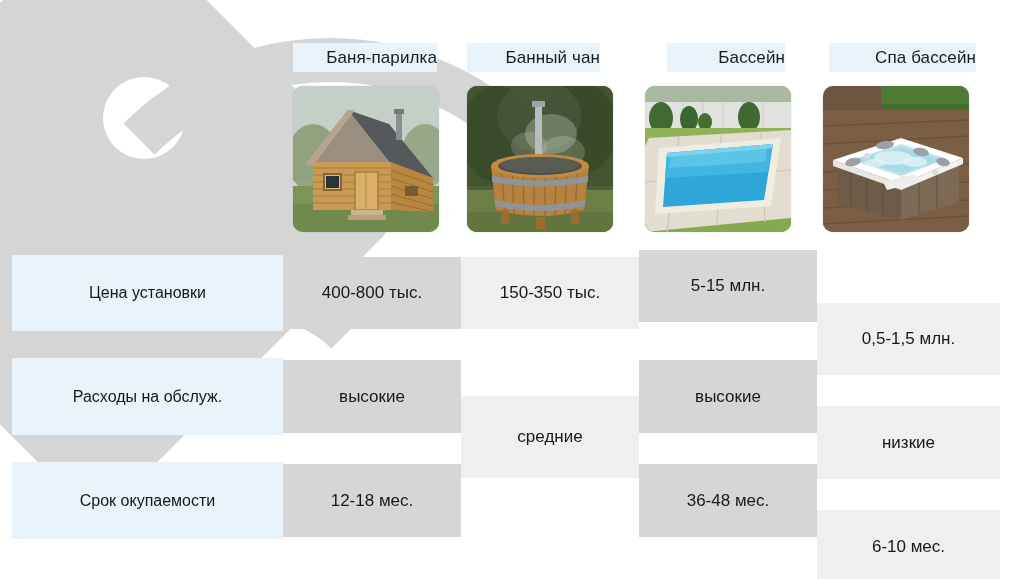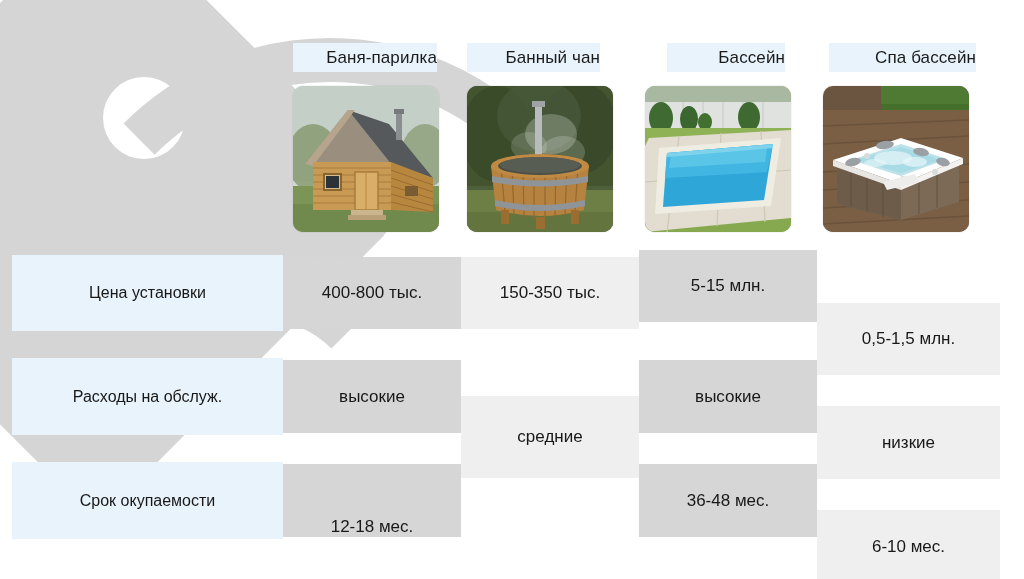--- a/index.html
+++ b/index.html
@@ -327,21 +327,21 @@
   <div class="cell dark" style="left:639px;top:360px;height:73px;">
     <span>высокие</span>
   </div>
   <div class="cell light last" style="left:817px;top:360px;height:73px;">
     <span>низкие</span>
   </div>
 
   <div class="row-label" style="top:462px;height:77px;">
     <span>Срок окупаемости</span>
   </div>
-  <div class="cell dark" style="left:283px;top:464px;height:73px;align-items:flex-end;">
+  <div class="cell dark" style="left:283px;top:464px;height:73px;">
     <span>12-18 мес.</span>
   </div>
   <div class="cell dark" style="left:639px;top:464px;height:73px;">
     <span>36-48 мес.</span>
   </div>
   <div class="cell light last" style="left:817px;top:464px;height:73px;">
     <span>6-10 мес.</span>
   </div>
 
 </div>

